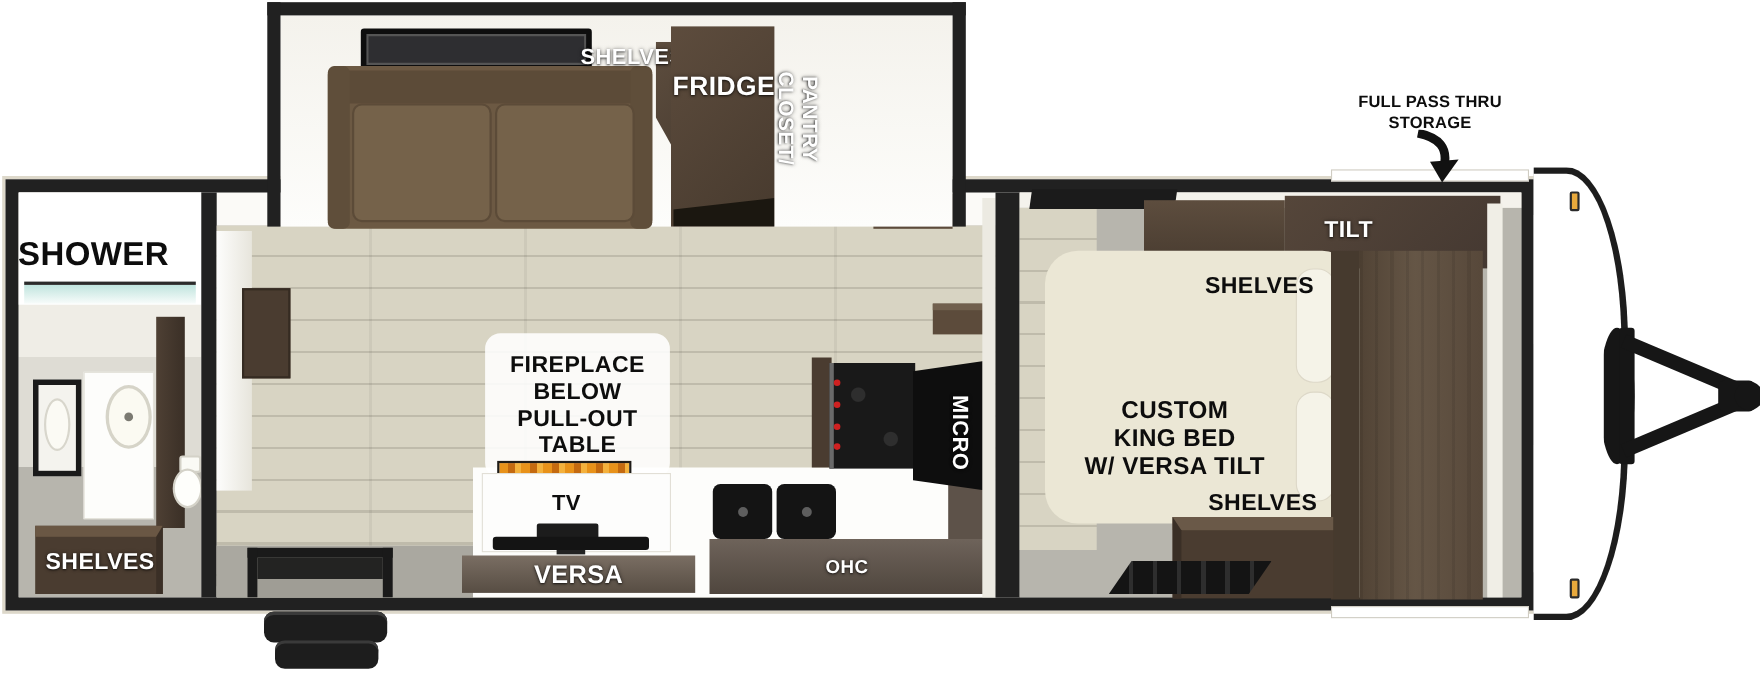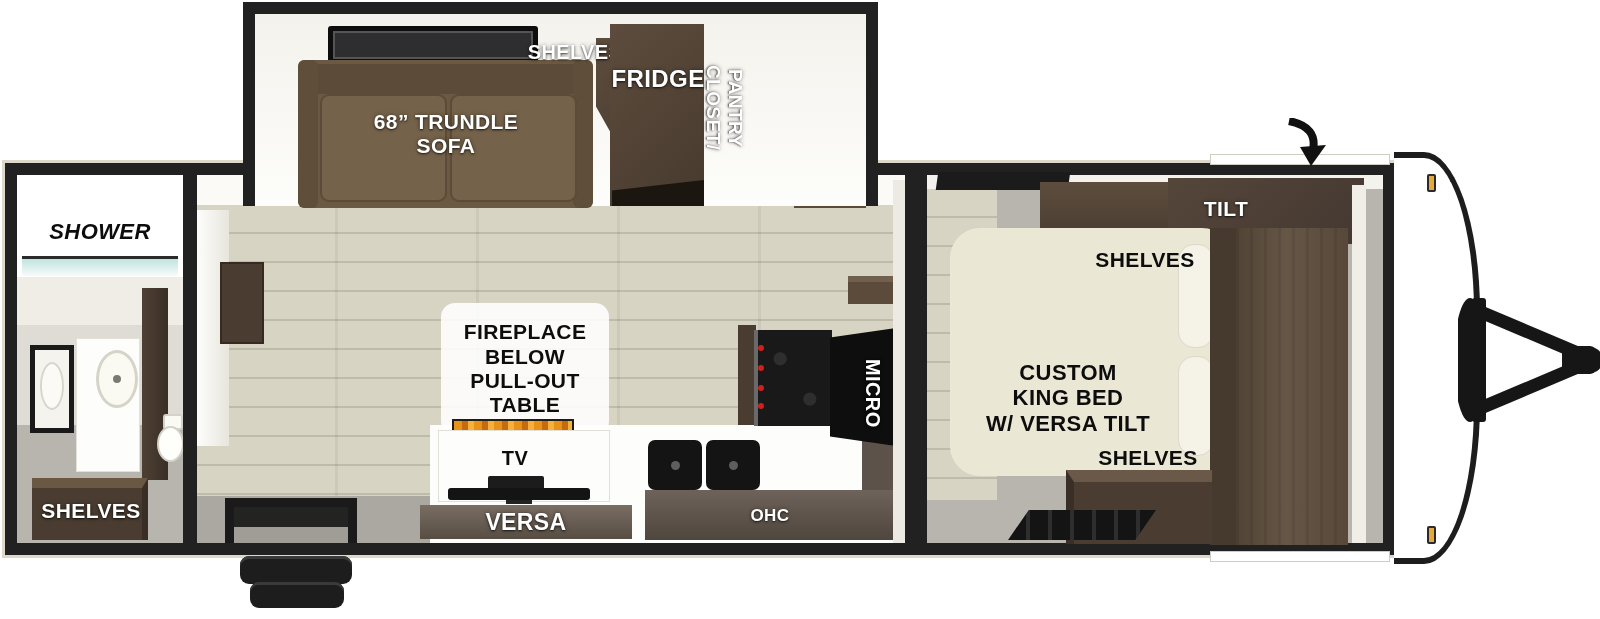--- a/index.html
+++ b/index.html
@@ -17,21 +17,21 @@
   .main-body{left:5px;top:163px;width:1390px;height:392px;border:12px solid var(--wall,#212121);
              background:#fbfaf7;box-shadow:0 0 0 3px var(--trim,#ddd8ca);}
 
   
   .bath{left:17px;top:175px;width:166px;height:368px;
         background:linear-gradient(180deg,#efede6 0 150px,#dedcd4 150px 250px,var(--floor_gray,#b7b5ad) 250px 100%);}
   .bath-wall{left:183px;top:175px;width:14px;height:368px;background:var(--wall,#212121);}
   .shower{left:17px;top:175px;width:166px;height:102px;background:#fff;}
   .shower-glass{left:22px;top:256px;width:156px;height:20px;border-top:3px solid #2b2b2b;
         background:linear-gradient(180deg,rgba(150,210,200,.6),rgba(225,242,238,.25));}
-  .shower-lbl{left:22px;top:218px;width:156px;height:28px;font-size:22px;font-style:italic;}
+  .shower-lbl{left:7px;top:218px;width:156px;height:28px;font-size:30px;}
   .mirror{left:30px;top:345px;width:44px;height:88px;background:#f4f3ee;border:5px solid #1a1a1a;}
   .mirror-oval{left:40px;top:362px;width:24px;height:48px;background:#fbfaf4;border:2px solid #d8d6cc;border-radius:50%;}
   .sink-console{left:76px;top:338px;width:64px;height:134px;background:#fdfdfb;border:1px solid #e3e1d9;}
   .sink-basin{left:96px;top:350px;width:42px;height:58px;background:#fbfaf2;border:3px solid #d6d4c8;border-radius:50%;}
   .sink-dot{left:113px;top:375px;width:8px;height:8px;background:#7b7a72;border-radius:50%;}
   .bath-door{left:142px;top:288px;width:26px;height:192px;background:linear-gradient(90deg,#4e4034,#3a2f26);}
   .toilet-bowl{left:157px;top:426px;width:27px;height:36px;background:#fefefb;border:2px solid #d4d2c8;border-radius:50%;}
   .toilet-tank{left:163px;top:414px;width:20px;height:16px;background:#fafaf5;border:2px solid #d4d2c8;border-radius:3px;}
   .bath-shelves{left:32px;top:478px;width:116px;height:62px;background:var(--cabinet_dark,#4a3c30);
         border-top:10px solid #6a5744;border-right:6px solid #3a2f26;}
@@ -178,22 +178,20 @@
   <div class="closet-step"></div>
 
   <div class="slideout"></div>
   <div class="so-window"></div>
   <div class="sofa"></div>
   <div class="sofa-back"></div>
   <div class="sofa-arm-l"></div>
   <div class="sofa-arm-r"></div>
   <div class="sofa-cush-l"></div>
   <div class="sofa-cush-r"></div>
-  <div class="sofa-lbl lbl lbl-white">68” TRUNDLE
-SOFA</div>
   <div class="k-shelves"></div>
   <div class="k-shelves-lbl lbl lbl-white">SHELVES</div>
   <div class="fridge"></div>
   <div class="fridge-door"></div>
   <div class="fridge-lbl lbl lbl-white">FRIDGE</div>
   <div class="closet-lbl lbl lbl-white vert">CLOSET/
 PANTRY</div>
 
   <div class="fire-callout lbl lbl-black">FIREPLACE
 BELOW
@@ -256,18 +254,20 @@
   <div class="marker marker-bot"></div>
   <svg class="hitch-svg" width="145" height="140" viewBox="0 0 145 140">
     <ellipse cx="12" cy="70" rx="16" ry="62" fill="#161616"></ellipse>
     <rect x="14" y="8" width="14" height="124" rx="3" fill="#161616"></rect>
     <line x1="18" y1="20" x2="122" y2="64" stroke="#161616" stroke-width="13"></line>
     <line x1="18" y1="120" x2="122" y2="76" stroke="#161616" stroke-width="13"></line>
     <rect x="104" y="56" width="34" height="28" rx="6" fill="#161616"></rect>
     <circle cx="132" cy="70" r="13" fill="#161616"></circle>
   </svg>
 
+  <div class="storage-lbl lbl lbl-black">FULL PASS THRU
+STORAGE</div>
   <svg class="storage-arrow" width="52" height="50" viewBox="0 0 52 50">
     <path d="M6,3 C26,7 33,17 30,32" fill="none" stroke="#111" stroke-width="8"></path>
     <polygon points="17,29 43,27 28,48" fill="#111"></polygon>
   </svg>
 
 </div>
 
 </body></html>

